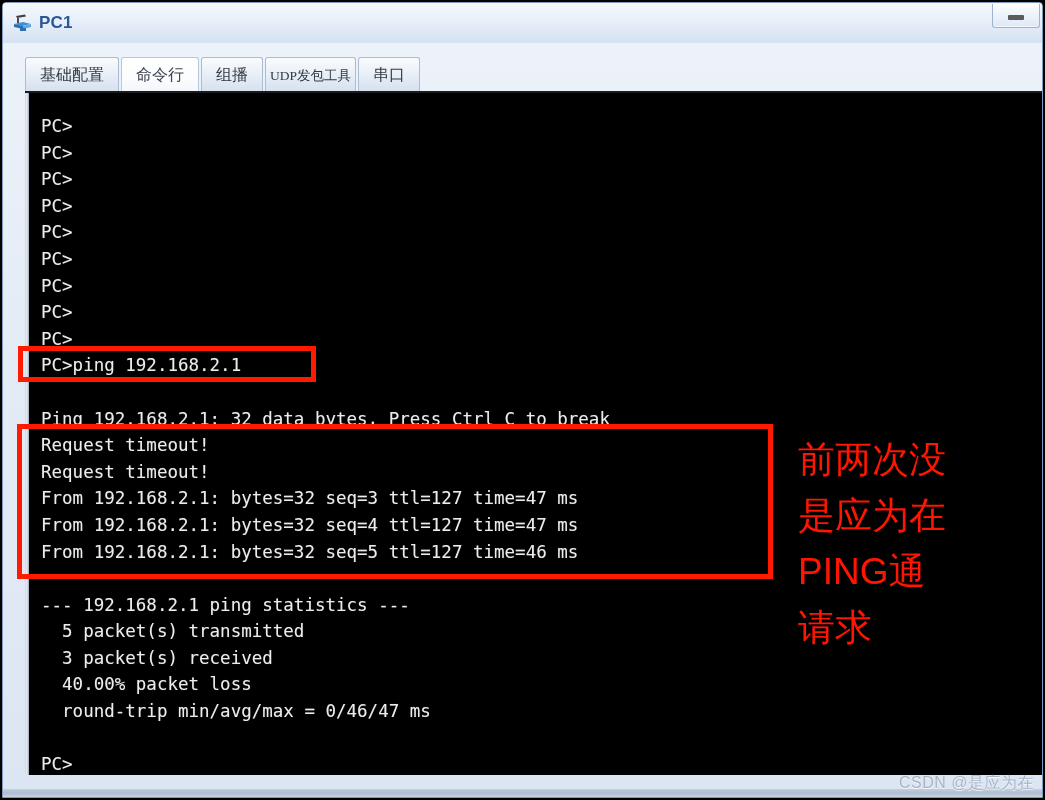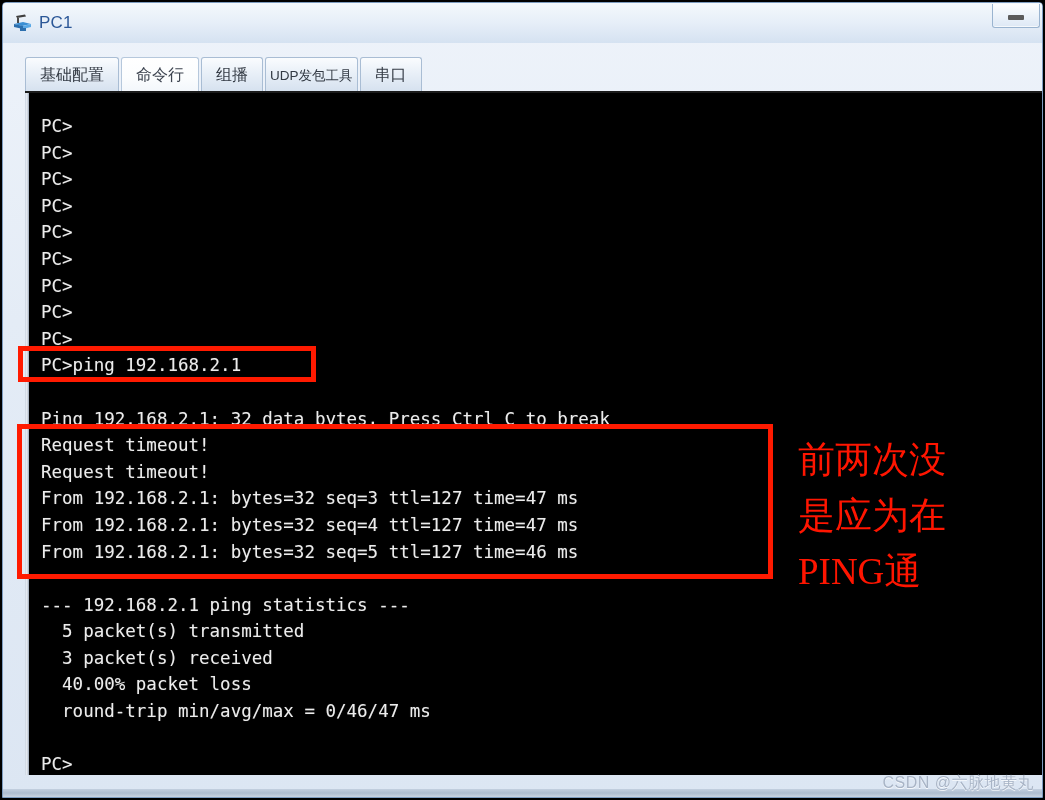--- a/index.html
+++ b/index.html
@@ -35,20 +35,21 @@
   
   .titlebar {
     position: absolute;
     left: 0; top: 0;
     width: 100%;
     height: 40px;
     background: linear-gradient(to bottom, #f4f8fc 0%, #e6eef8 50%, #d5e2f1 100%);
     display: flex;
     align-items: center;
     padding-left: 8px;
+    font-weight: bold;
   }
 
   .win-icon {
     width: 24px;
     height: 24px;
     position: relative;
     flex: 0 0 auto;
     margin-right: 4px;
   }
 
@@ -109,21 +110,21 @@
     align-items: center;
     justify-content: center;
     border: 1px solid #a9bdd4;
     border-bottom: none;
     border-radius: 3px 3px 0 0;
     margin-right: 2px;
     font-size: 16px;
     color: #333a44;
     background: linear-gradient(to bottom, #fafcfe 0%, #e9f0f8 42%, #d4e0ee 100%);
     white-space: nowrap;
-    font-family: Liberation Sans, sans-serif;
+    font-family: Liberation Serif, serif;
   }
 
   .tab.active {
     background: linear-gradient(to bottom, #ffffff 0%, #fbfdfe 55%, #f2f6fb 100%);
     color: #3d4450;
     border-color: #b6c8dc;
   }
 
   .tab.small {
     font-size: 13.5px;
@@ -278,25 +279,26 @@
           <span>串口</span>
         </div>
       </div>
 
     <div class="terminal-wrap">
       <div class="scroll-edge"></div>
       <div class="term-body" id="termbody"><div class="term-line">PC&gt;</div><div class="term-line">PC&gt;</div><div class="term-line">PC&gt;</div><div class="term-line">PC&gt;</div><div class="term-line">PC&gt;</div><div class="term-line">PC&gt;</div><div class="term-line">PC&gt;</div><div class="term-line">PC&gt;</div><div class="term-line">PC&gt;</div><div class="term-line">PC&gt;ping 192.168.2.1</div><div class="term-line blank">&nbsp;</div><div class="term-line">Ping 192.168.2.1: 32 data bytes, Press Ctrl C to break</div><div class="term-line">Request timeout!</div><div class="term-line">Request timeout!</div><div class="term-line">From 192.168.2.1: bytes=32 seq=3 ttl=127 time=47 ms</div><div class="term-line">From 192.168.2.1: bytes=32 seq=4 ttl=127 time=47 ms</div><div class="term-line">From 192.168.2.1: bytes=32 seq=5 ttl=127 time=46 ms</div><div class="term-line blank">&nbsp;</div><div class="term-line">--- 192.168.2.1 ping statistics ---</div><div class="term-line">  5 packet(s) transmitted</div><div class="term-line">  3 packet(s) received</div><div class="term-line">  40.00% packet loss</div><div class="term-line">  round-trip min/avg/max = 0/46/47 ms</div><div class="term-line blank">&nbsp;</div><div class="term-line">PC&gt;</div></div>
     </div>
 
     <div class="bottom-strip"></div>
-    <div class="watermark">CSDN @六脉地黄丸</div>
+    <div class="watermark">CSDN @是应为在</div>
   </div>
 
   <div class="redbox" id="redbox-cmd"></div>
   <div class="redbox" id="redbox-output"></div>
 
-  <div class="annotation" id="annotation" style="color: rgb(255, 21, 0); font-family: Liberation Serif, serif;">
+  <div class="annotation" id="annotation" style="color: rgb(255, 21, 0);">
       <div>前两次没</div>
       <div>是应为在</div>
       <div>PING通</div>
+      <div>请求</div>
     </div>
 
 </div>
 
 </body></html>

